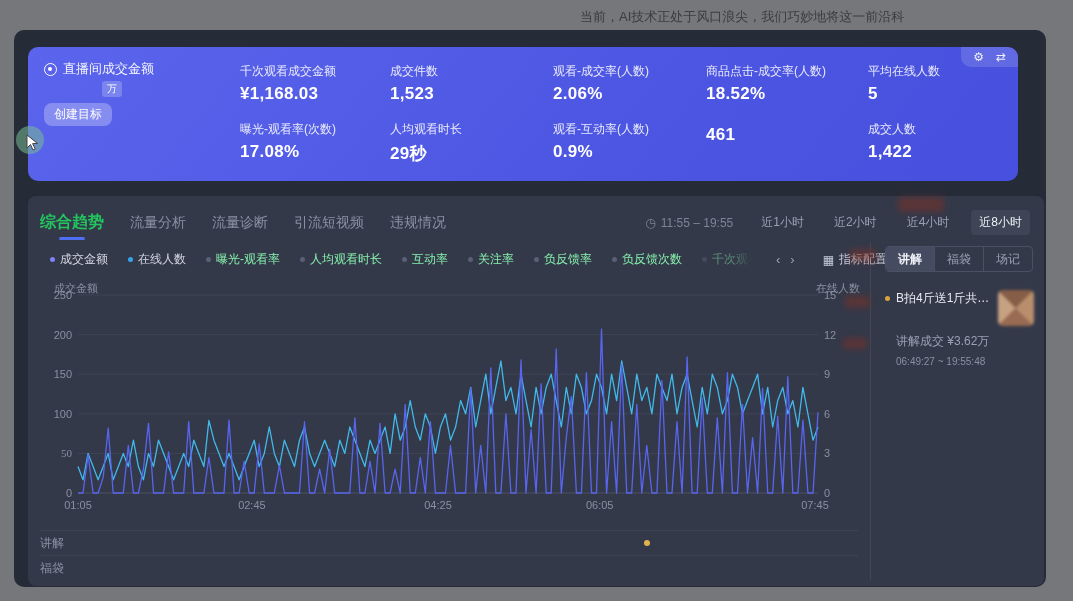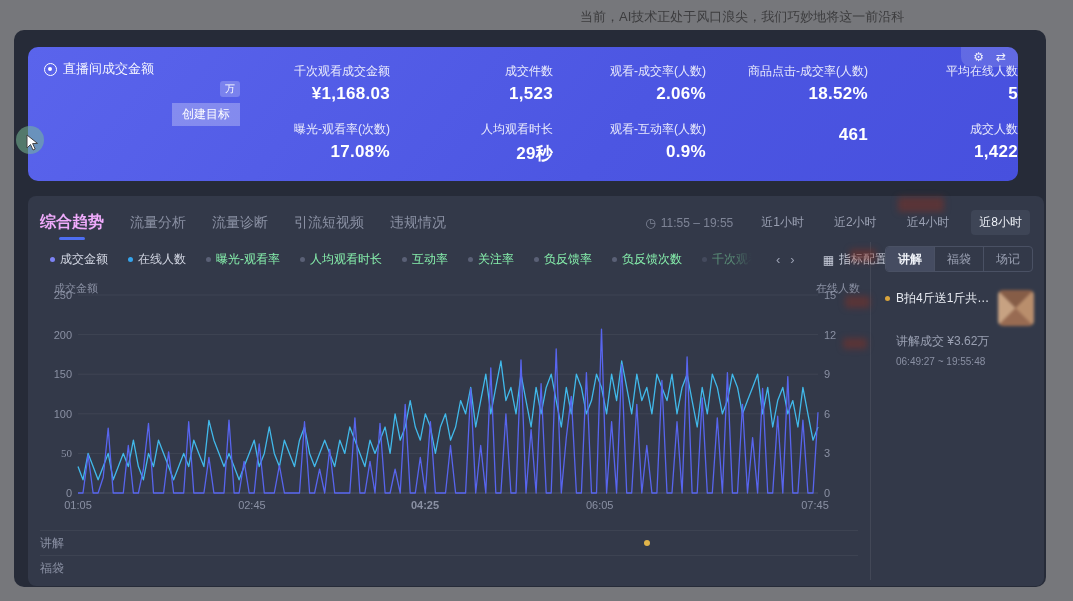--- a/index.html
+++ b/index.html
@@ -7,45 +7,45 @@
   body { background:#76777b; font-family:"Liberation Sans","DejaVu Sans",sans-serif; position:relative; }
 
   .top-note { position:absolute; left:580px; top:8px; font-size:13px; color:#3c3c3e; }
 
   .window { position:absolute; left:14px; top:30px; width:1032px; height:557px;
             background:#262b38; border-radius:10px; }
 
   
   .stats-card { position:absolute; left:14px; top:17px; width:990px; height:134px;
                 border-radius:10px; background:linear-gradient(130deg,#5a64ec 0%,#4c56e2 60%,#4750de 100%);
-                display:flex; color:#fff;text-align:right; }
+                display:flex; color:#fff; }
   .stats-left { width:212px; padding:13px 0 0 16px; flex:none; }
   .stats-title-row { display:flex; align-items:center; gap:6px; font-size:13px; color:rgba(255,255,255,.95); }
   .target-icon { width:13px; height:13px; border:1.5px solid #fff; border-radius:50%; position:relative; flex:none; }
   .target-icon::after { content:""; position:absolute; left:3px; top:3px; width:4px; height:4px; background:#fff; border-radius:50%; }
   .stats-main-value { font-size:29px; font-weight:700; letter-spacing:.5px; margin-top:5px; }
   .unit-badge { display:inline-block; margin:2px 0 0 58px; font-size:10px; padding:1px 5px;
                 background:rgba(255,255,255,.22); border-radius:3px; }
   .create-goal-btn { display:inline-block; margin-top:6px; font-size:12px; padding:3px 10px;
-                     background:rgba(255,255,255,.28); border-radius:0; cursor:pointer; }
+                     background:rgba(255,255,255,.28); border-radius:8px; cursor:pointer; }
   .metrics-grid { flex:1; display:grid; grid-template-columns:150px 163px 153px 162px 1fr;
                   grid-template-rows:58px 58px; padding-top:16px; }
   .metric-cell .m-label { font-size:12px; color:rgba(255,255,255,.88); }
   .metric-cell .m-value { font-size:17px; font-weight:700; margin-top:4px; letter-spacing:.3px; }
   .corner-tools { position:absolute; top:0; right:0; background:rgba(255,255,255,.14);
                   border-radius:0 10px 0 10px; padding:3px 12px; display:flex; gap:12px; }
   .corner-tools span { font-size:12px; color:rgba(255,255,255,.9); cursor:pointer; }
 
   
   .trend-card { position:absolute; left:14px; top:166px; width:1016px; height:390px;
                 background:#333949; border-radius:8px; }
   .trend-header { display:flex; align-items:center; padding:14px 14px 0 12px; }
   .trend-tabs { display:flex; align-items:baseline; gap:26px; }
   .trend-tab { font-size:14px; color:#8a90a3; cursor:pointer; white-space:nowrap; }
-  .trend-tab.active { font-size:16px; font-weight:700; color:#f0abfc; position:relative; }
+  .trend-tab.active { font-size:16px; font-weight:700; color:#22c55e; position:relative; }
   .trend-tab.active::after { content:""; position:absolute; left:50%; transform:translateX(-50%);
                              bottom:-7px; width:26px; height:3px; background:#4e6ef2; border-radius:2px; }
   .trend-right { margin-left:auto; display:flex; align-items:center; gap:20px; }
   .time-range-text { font-size:12px; color:#7e8496; display:flex; align-items:center; gap:5px; }
   .clock-icon { font-size:12px; color:#7e8496; }
   .time-btn { font-size:12px; color:#9aa0b2; cursor:pointer; padding:4px 8px; border-radius:4px; white-space:nowrap; }
   .time-btn.active { background:#3e4556; color:#eef1f7; }
 
   .legend-row { display:flex; align-items:center; margin:16px 14px 0 22px; }
   .legend-items { display:flex; align-items:center; gap:20px; }
@@ -257,21 +257,21 @@
           <div class="ytick left" style="top: 57.6px;">200</div>
           <div class="ytick left" style="top: 18px;">250</div>
           <div class="ytick right" style="top: 216px;">0</div>
           <div class="ytick right" style="top: 176.4px;">3</div>
           <div class="ytick right" style="top: 136.8px;">6</div>
           <div class="ytick right" style="top: 97.2px;">9</div>
           <div class="ytick right" style="top: 57.6px;">12</div>
           <div class="ytick right" style="top: 18px;">15</div>
           <div class="xtick" style="left: 50px;">01:05</div>
           <div class="xtick" style="left: 223.9px;">02:45</div>
-          <div class="xtick" style="left: 397px; font-weight: bold;">04:25</div>
+          <div class="xtick" style="left: 410px;">04:25</div>
           <div class="xtick" style="left: 571.7px;">06:05</div>
           <div class="xtick" style="left: 787px;">07:45</div>
         </div>
     </div>
 
     <div id="marker-rows">
         <div class="marker-row" style="top: 334px;">
           <span>讲解</span>
           <span class="marker-dot" style="left: 604.1px;"></span>
         </div>

